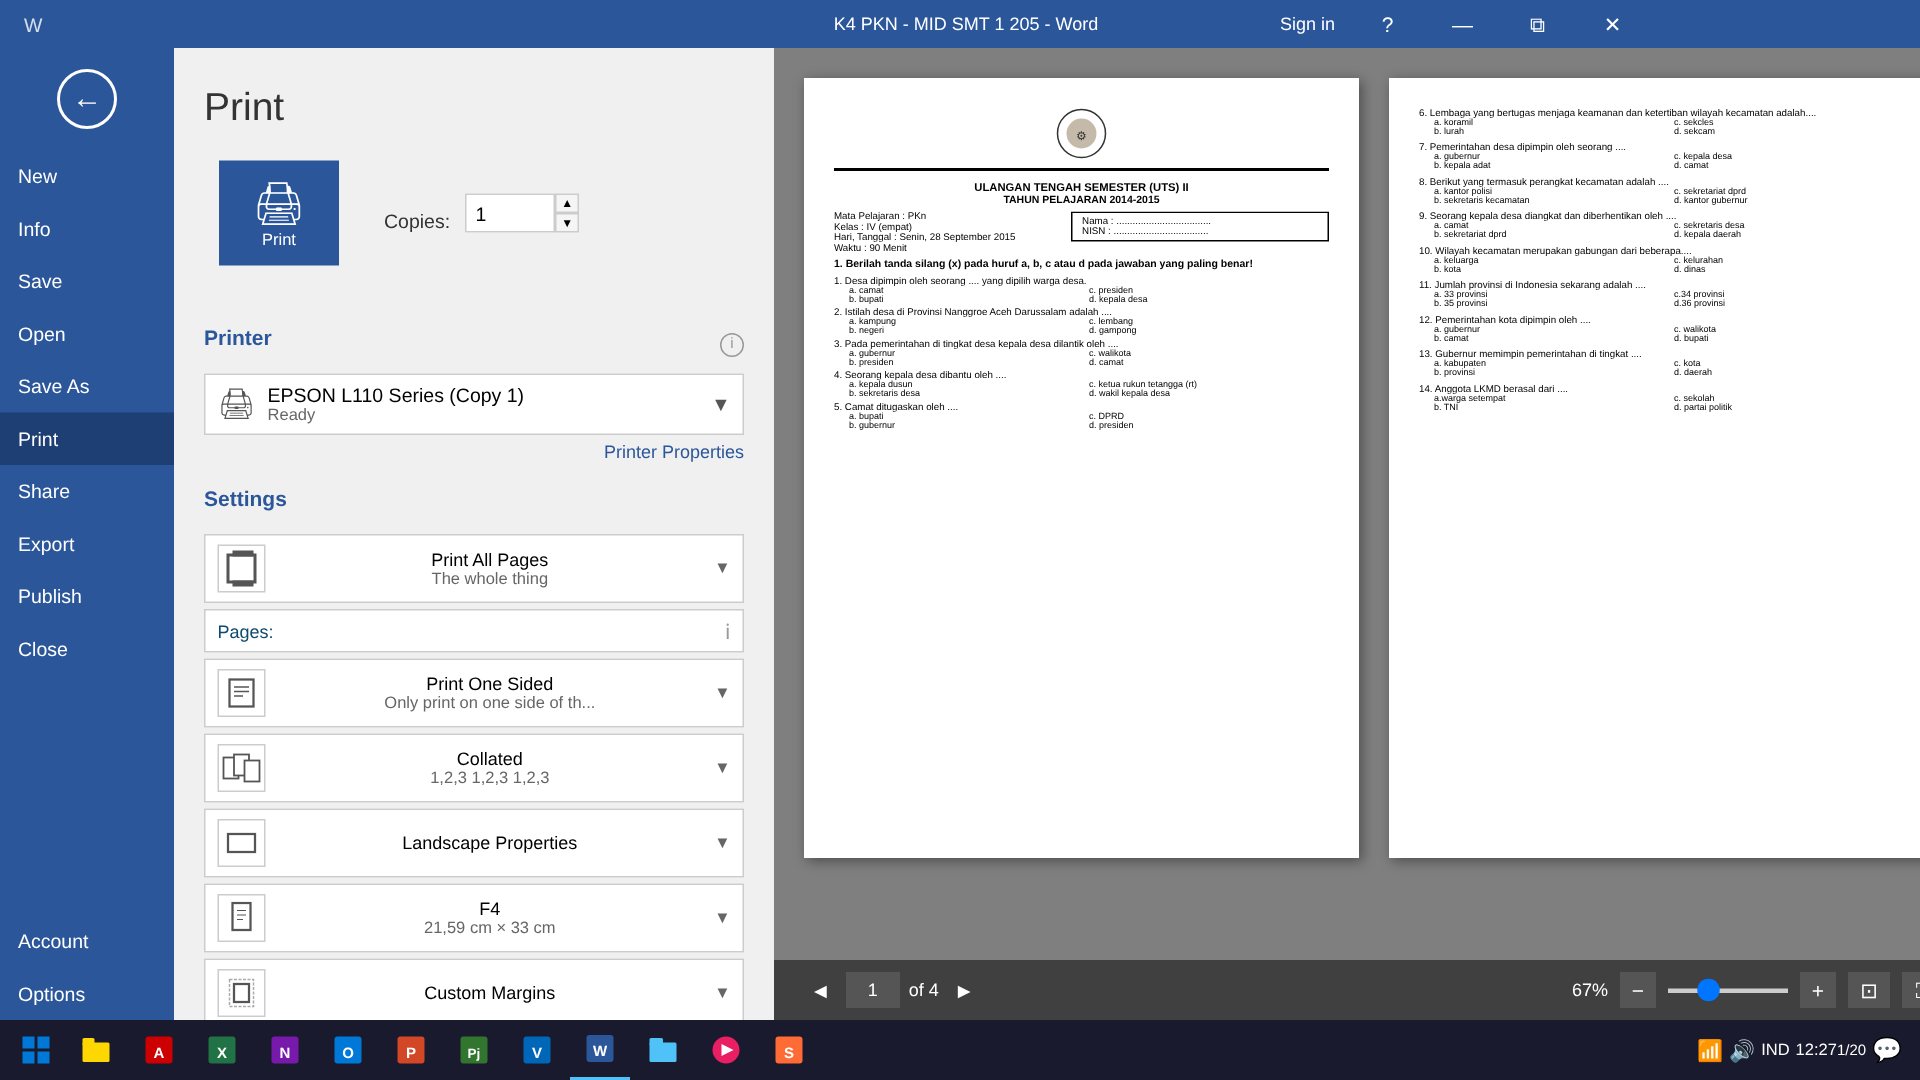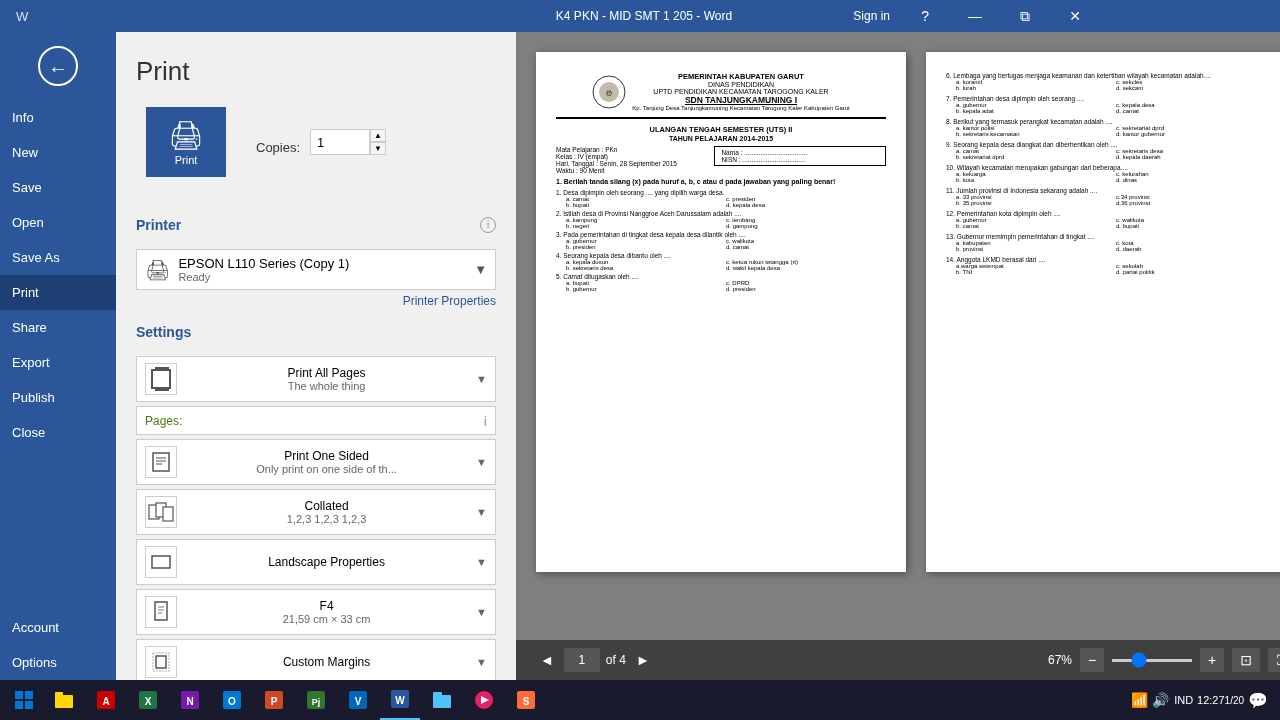--- a/index.html
+++ b/index.html
@@ -214,24 +214,24 @@
   </div>
 </div>
 
 <div class="main-container">
 
   <div class="sidebar">
     <div class="sidebar-back">
       <div class="back-circle">←</div>
     </div>
     <div class="sidebar-item">
+      <span>New</span>
+    </div>
+    <div class="sidebar-item">
       <span>Info</span>
-    </div>
-    <div class="sidebar-item">
-      <span>New</span>
     </div>
     <div class="sidebar-item">
       <span>Save</span>
     </div>
     <div class="sidebar-item">
       <span>Open</span>
     </div>
     <div class="sidebar-item">
       <span>Save As</span>
     </div>
@@ -275,21 +275,21 @@
           <input class="copies-input" type="text" value="1" style="">
           <div class="spinner">
             <button class="spinner-btn">▲</button>
             <button class="spinner-btn">▼</button>
           </div>
         </div>
       </div>
     </div>
 
     <div class="printer-section">
-      <div style="display:flex; justify-content:space-between; margin-bottom:6px;">
+      <div style="display:flex; justify-content:space-between; align-items:center; margin-bottom:6px;">
         <span class="section-title">Printer</span>
         <span class="info-icon">i</span>
       </div>
       <div class="printer-dropdown">
         <span class="printer-icon">🖨</span>
         <div class="printer-info">
           <div class="printer-name">EPSON L110 Series (Copy 1)</div>
           <div class="printer-status">Ready</div>
         </div>
         <span class="dropdown-arrow">▼</span>
@@ -310,21 +310,21 @@
           </div>
         </div>
         <div class="setting-text">
           <div class="setting-main">Print All Pages</div>
           <div class="setting-sub">The whole thing</div>
         </div>
         <span class="setting-arrow">▼</span>
       </div>
 
       <div class="pages-input-row">
-        <span style="font-size:12px; color:#4d7c0f; margin-right:4px;">Pages:</span>
+        <span style="font-size:12px; color:#0c4a6e; margin-right:4px;">Pages:</span>
         <input class="pages-input" type="text" style="">
         <span class="pages-info">ℹ</span>
       </div>
 
       <div class="setting-item">
         <div class="setting-icon">
           <svg width="22" height="22" viewBox="0 0 22 22">
             <rect x="3" y="2" width="16" height="18" fill="none" stroke="#555" stroke-width="1.5"></rect>
             <line x1="6" y1="7" x2="16" y2="7" stroke="#555" stroke-width="1"></line>
             <line x1="6" y1="10" x2="16" y2="10" stroke="#555" stroke-width="1"></line>
@@ -405,27 +405,20 @@
 
         <div class="doc-header">
           <div style="display:flex; align-items:center; justify-content:center; gap:6px; margin-bottom:2px;">
             <div style="width:34px; height:34px; flex-shrink:0;">
               <svg viewBox="0 0 34 34" width="34" height="34">
                 <circle cx="17" cy="17" r="16" fill="none" stroke="#333" stroke-width="1"></circle>
                 <circle cx="17" cy="17" r="10" fill="#8B7355" opacity="0.5"></circle>
                 <text x="17" y="21" text-anchor="middle" font-size="8" fill="#333">⚙</text>
               </svg>
             </div>
-            <div style="text-align:center;">
-              <div style="font-size:7.5px; font-weight:bold;">PEMERINTAH KABUPATEN GARUT</div>
-              <div style="font-size:7px;">DINAS PENDIDIKAN</div>
-              <div style="font-size:7px;">UPTD PENDIDIKAN KECAMATAN TAROGONG KALER</div>
-              <div style="font-size:8.5px; font-weight:bold; text-decoration:underline;">SDN TANJUNGKAMUNING I</div>
-              <div style="font-size:6px;">Kp. Tanjung  Desa Tanjungkamuning Kecamatan Tarogong Kaler Kabupaten Garut</div>
-            </div>
           </div>
         </div>
 
         <div style="text-align:center; font-weight:bold; font-size:7.5px; margin:3px 0 1px;">ULANGAN TENGAH SEMESTER (UTS) II</div>
         <div style="text-align:center; font-weight:bold; font-size:7px; margin-bottom:4px;">TAHUN PELAJARAN 2014-2015</div>
 
         <div style="overflow:hidden; margin-bottom:4px;">
           <div style="float:right; border:1px solid black; padding:2px 6px; width:52%; font-size:6.5px;">
             <div><span>Nama</span> : ...................................</div>
             <div><span>NISN</span>  : ...................................</div>

